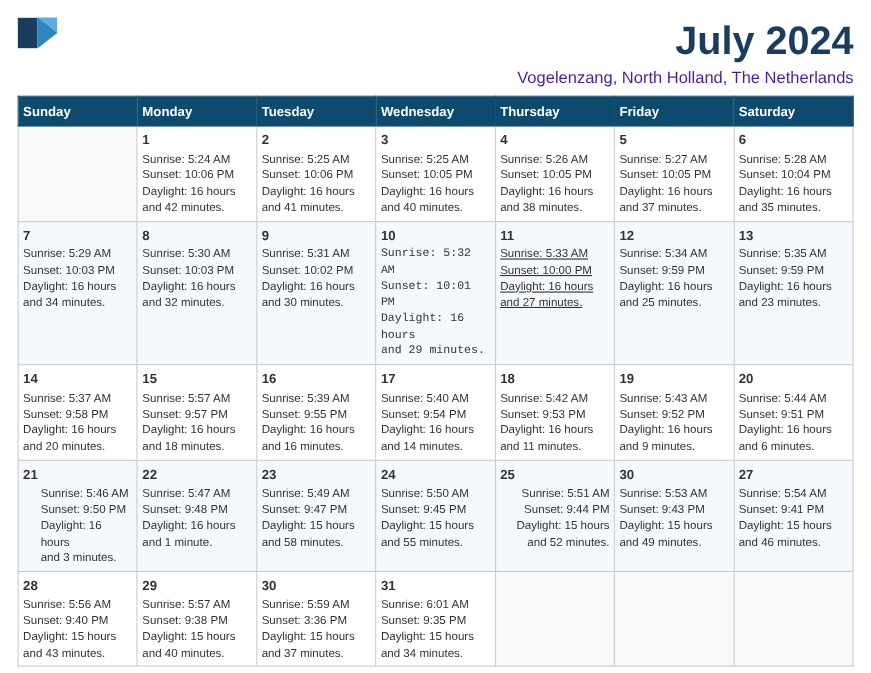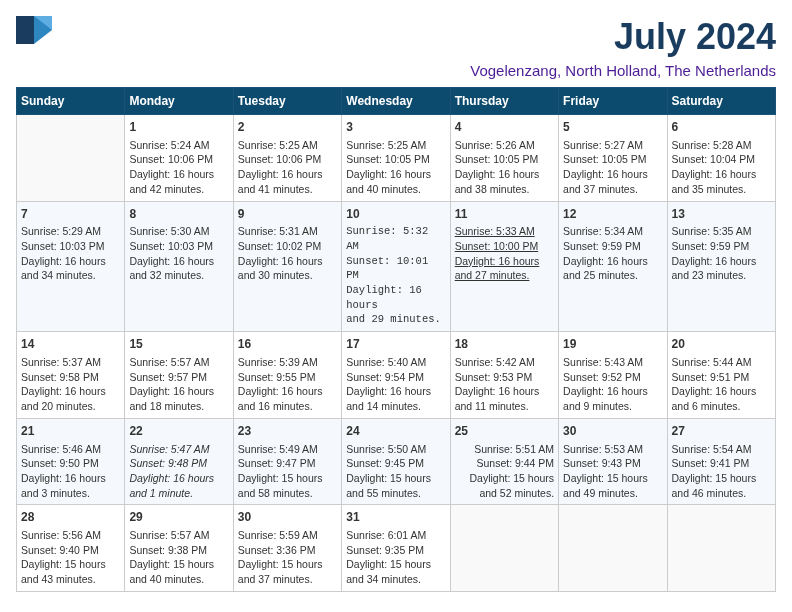--- a/index.html
+++ b/index.html
@@ -260,28 +260,28 @@
           <span class="day-number">20</span>
           <div class="day-info" style="white-space: pre-line;">Sunrise: 5:44 AM
 Sunset: 9:51 PM
 Daylight: 16 hours
 and 6 minutes.</div>
         </td>
       </tr>
       <tr>
         <td>
           <span class="day-number">21</span>
-          <div class="day-info" style="white-space: pre-line;">Sunrise: 5:46 AM
+          <div class="day-info" style="white-space: pre-line; margin-left: 16px;">Sunrise: 5:46 AM
 Sunset: 9:50 PM
 Daylight: 16 hours
 and 3 minutes.</div>
         </td>
         <td>
           <span class="day-number">22</span>
-          <div class="day-info" style="white-space: pre-line; font-style: italic;">Sunrise: 5:47 AM
+          <div class="day-info" style="white-space: pre-line;">Sunrise: 5:47 AM
 Sunset: 9:48 PM
 Daylight: 16 hours
 and 1 minute.</div>
         </td>
         <td>
           <span class="day-number">23</span>
           <div class="day-info" style="white-space: pre-line;">Sunrise: 5:49 AM
 Sunset: 9:47 PM
 Daylight: 15 hours
 and 58 minutes.</div>

